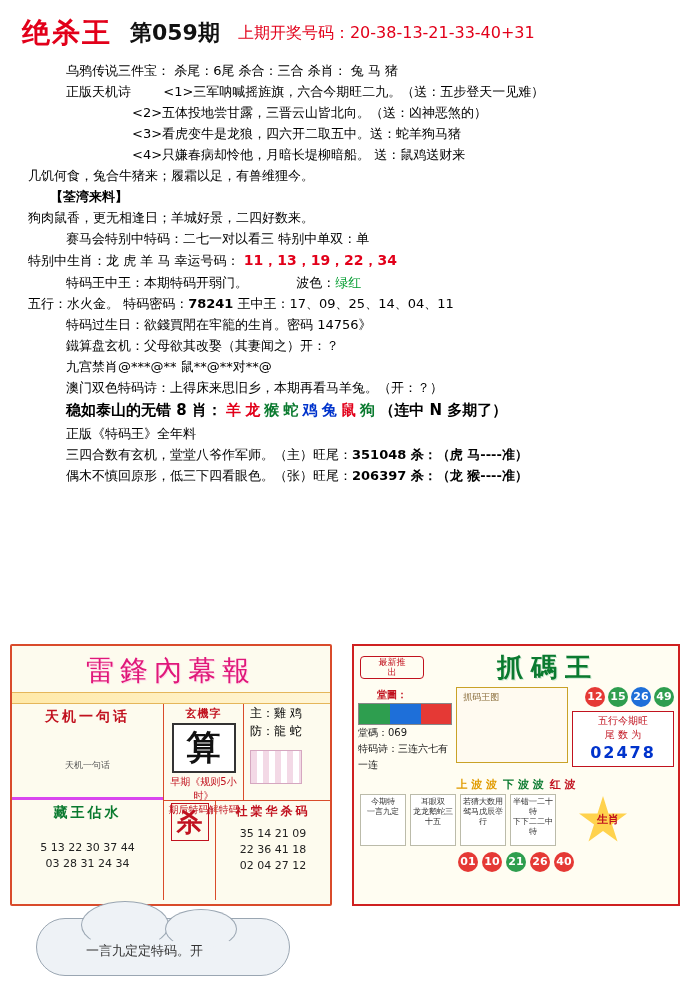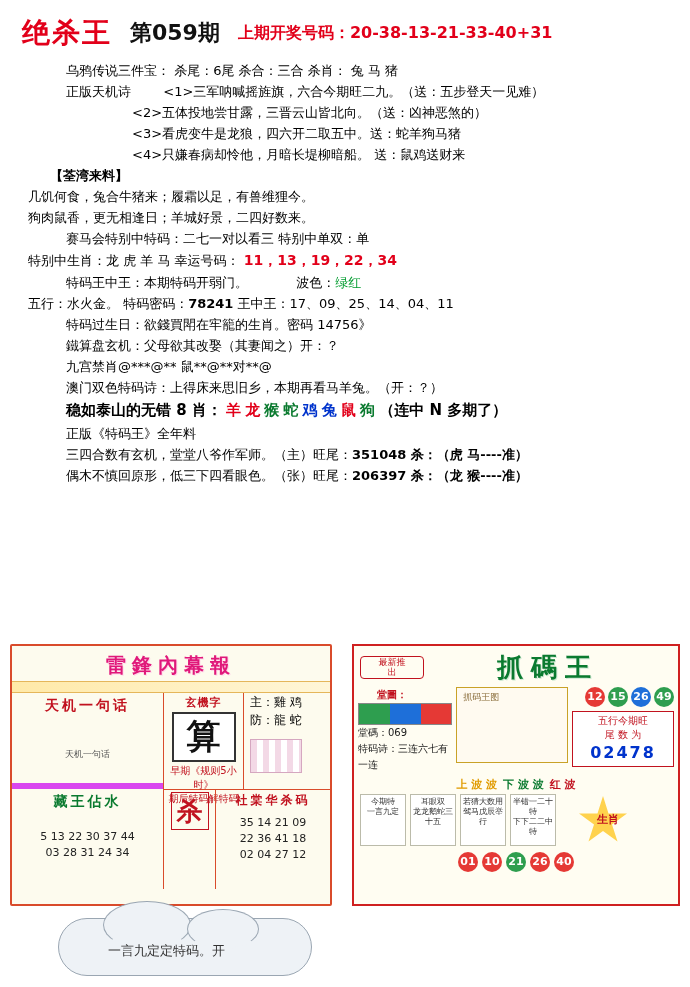--- a/index.html
+++ b/index.html
@@ -18,21 +18,21 @@
   }
   .brand{
     font-size:28px;font-weight:bold;color:#e2001a;
     letter-spacing:2px;white-space:nowrap;
     font-family:"DejaVu Sans","Liberation Sans",sans-serif;
   }
   .issue{
     font-size:22px;font-weight:bold;color:#111;white-space:nowrap;
   }
   .lastdraw{
-    font-size:16px;font-weight:bold;color:#e2001a;white-space:nowrap;
+    font-size:16px;font-weight:normal;color:#e2001a;white-space:nowrap;
   }
 
   
   .content{padding:2px 14px 0 14px;line-height:1.62;}
   .row{white-space:nowrap;}
   .indent1{padding-left:52px;}
   .indent3{padding-left:118px;}
   .indent0{padding-left:14px;}
   .bold{font-weight:bold;}
   .green{color:#009b2e;}
@@ -48,30 +48,30 @@
   
   .posters{position:absolute;left:0;top:636px;width:690px;height:300px;}
 
   
   .poster-left{
     position:absolute;left:10px;top:8px;width:322px;height:262px;
     background:#fdfbee;border:2px solid #d94b2b;border-radius:2px;
     box-sizing:border-box;overflow:hidden;
   }
   .pl-title{
-    text-align:center;font-size:20px;font-weight:bold;
+    text-align:center;font-size:28px;font-weight:normal;
     color:#e0187a;letter-spacing:6px;padding:6px 0 2px 0;
     text-shadow:1px 1px 0 #ffd9ea;
   }
   .pl-band{height:10px;background:linear-gradient(90deg,#ffe9a8,#fff6d8);border-top:1px solid #e5b65a;border-bottom:1px solid #e5b65a;}
   .pl-grid{display:flex;height:196px;}
   .pl-col{box-sizing:border-box;}
   .pl-c1{width:152px;border-right:1px solid #d94b2b;}
   .pl-c2{width:166px;display:flex;flex-direction:column;}
-  .pl-box{border-bottom:6px solid #d946ef;box-sizing:border-box;padding:4px;}
+  .pl-box{border-bottom:3px solid #d946ef;box-sizing:border-box;padding:4px;}
   .pl-sub{color:#c1121f;font-weight:bold;text-align:center;font-size:14px;letter-spacing:3px;}
   .pl-sub-green{color:#0a7a2f;}
   .pl-note{font-size:9px;color:#555;text-align:center;line-height:1.3;}
   .big-suan{
     font-size:34px;font-weight:bold;text-align:center;color:#111;
     border:2px solid #333;width:60px;margin:2px auto;background:#fff;
   }
   .pl-zi{font-size:10px;color:#c1121f;text-align:center;}
   .pl-main-right{font-size:12px;line-height:1.5;padding-left:6px;}
   .tag-box{
@@ -132,21 +132,21 @@
   .star-burst{
     position:absolute;left:18px;top:2px;width:50px;height:50px;
     background:#ffd24d;
     clip-path:polygon(50% 0%,61% 35%,98% 35%,68% 57%,79% 91%,50% 70%,21% 91%,32% 57%,2% 35%,39% 35%);
   }
   .star-txt{position:absolute;left:0;top:18px;width:96px;text-align:center;font-size:11px;font-weight:bold;color:#c1121f;}
   .pr-foot{display:flex;gap:4px;justify-content:center;padding-top:2px;}
   .pr-note{font-size:9px;color:#8a6d3b;text-align:center;}
 
   
-  .cloud-wrap{position:absolute;left:58px;top:908px;width:264px;height:74px;}
+  .cloud-wrap{position:absolute;left:36px;top:908px;width:264px;height:74px;}
   .cloud{
     position:absolute;left:0;top:10px;width:252px;height:56px;
     background:#eef2f6;border:1px solid #9aa6b2;border-radius:40px;
   }
   .cloud:before{
     content:"";position:absolute;left:44px;top:-18px;width:86px;height:46px;
     background:#eef2f6;border:1px solid #9aa6b2;border-radius:50%;
     border-bottom-color:#eef2f6;
   }
   .cloud:after{
@@ -177,23 +177,23 @@
 
     <div class="row indent1">
       <span>正版天机诗</span>
       <span class="gap24"></span>
       <span>&lt;1&gt;三军呐喊摇旌旗，六合今期旺二九。（送：五步登天一见难）</span>
     </div>
     <div class="row indent3">&lt;2&gt;五体投地尝甘露，三晋云山皆北向。（送：凶神恶煞的）</div>
     <div class="row indent3">&lt;3&gt;看虎变牛是龙狼，四六开二取五中。送：蛇羊狗马猪</div>
     <div class="row indent3">&lt;4&gt;只嫌春病却怜他，月暗长堤柳暗船。 送：鼠鸡送财来</div>
 
+    <div class="row indent0">几饥何食，兔合牛猪来；履霜以足，有兽维狸今。</div>
+
     <div class="row title-sm">【荃湾来料】</div>
-
-    <div class="row indent0">几饥何食，兔合牛猪来；履霜以足，有兽维狸今。</div>
     <div class="row indent0">狗肉鼠香，更无相逢日；羊城好景，二四好数来。</div>
 
     <div class="row indent1">赛马会特别中特码：二七一对以看三  特别中单双：单</div>
 
     <div class="row indent0">
       <span>特别中生肖：龙  虎  羊  马  幸运号码：</span>
       <span class="lucky">11，13，19，22，34</span>
     </div>
 
     <div class="row indent1">

